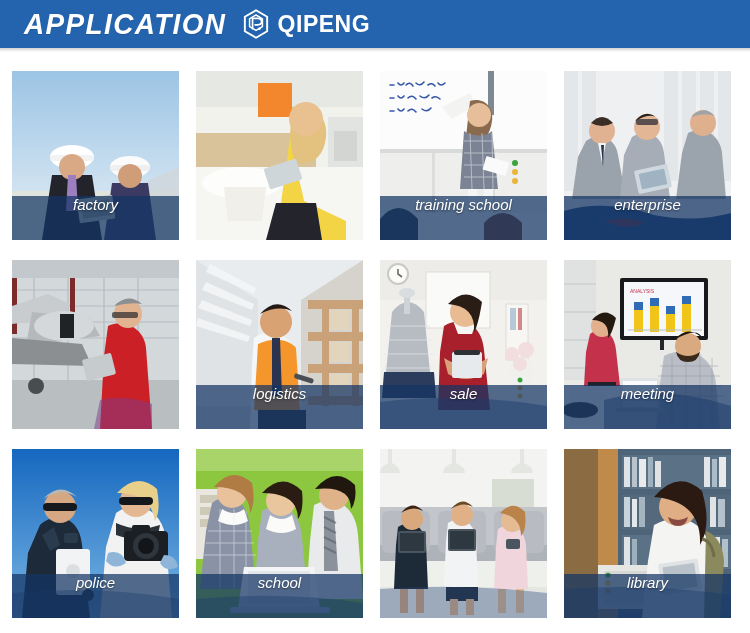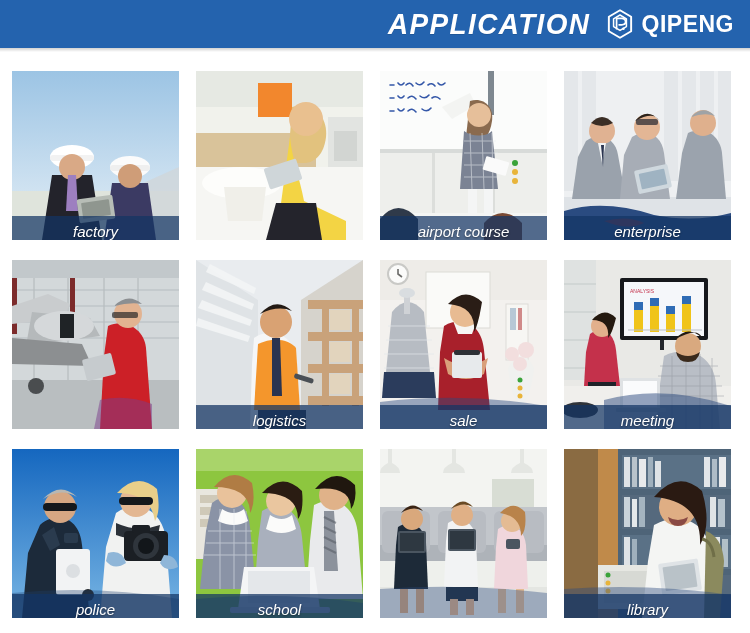--- a/index.html
+++ b/index.html
@@ -15,21 +15,21 @@
   }
 
   
   .header {
     position: relative;
     width: 750px;
     height: 48px;
     background: #2463ae;
     display: flex;
     align-items: center;
-    justify-content: flex-end;
+    justify-content: flex-start;
     box-sizing: border-box;
     padding: 0 16px 0 24px;
   }
   .header::after {
     content: "";
     position: absolute;
     left: 0; right: 0; bottom: -4px;
     height: 4px;
     background: linear-gradient(to bottom, rgba(0,0,0,0.18), rgba(0,0,0,0));
   }
@@ -88,24 +88,24 @@
     inset: 0;
     width: 100%;
     height: 100%;
     display: block;
   }
   .card-label-bar {
     position: absolute;
     left: 0;
     right: 0;
     bottom: 0;
-    height: 24px;
+    height: 44px;
     background: rgba(20, 52, 100, 0.72);
     display: flex;
-    align-items: flex-end;
+    align-items: flex-start;
     justify-content: center;
   }
   .card-label {
     color: #ffffff;
     font-size: 15px;
     font-style: italic;
     font-family: "Liberation Sans", sans-serif;
     white-space: nowrap;
     text-shadow: 0 1px 2px rgba(0,0,0,0.45);
   }
@@ -204,21 +204,21 @@
         <path d="M84 70 L116 70 M84 82 L118 82 M84 94 L118 94 M84 106 L118 106"></path>
         <path d="M90 62 L92 118 M102 62 L104 118 M112 62 L113 118"></path>
       </g>
       <rect x="88" y="118" width="9" height="28" fill="#f4f5f5"></rect>
       <rect x="104" y="118" width="9" height="28" fill="#f4f5f5"></rect>
       <rect x="104" y="88" width="24" height="14" rx="1" fill="#fafafa" transform="rotate(16 116 95)"></rect>
       <path d="M0 148 q18 -22 38 0 v21 H0 Z" fill="#2f3a4a"></path>
       <path d="M104 152 q18 -20 38 0 v17 h-38 Z" fill="#7a4a34"></path>
     </svg>
     <div class="card-label-bar">
-      <span class="card-label">airport course</span>
+      <span class="card-label">training school</span>
     </div>
   </div>
 
   <div class="card">
     <svg class="card-photo" viewBox="0 0 167 169" preserveAspectRatio="xMidYMid slice">
       <rect width="167" height="169" fill="#eef0f2"></rect>
       <g fill="#e4e7ea">
         <rect x="0" y="0" width="14" height="120"></rect>
           <rect x="18" y="0" width="14" height="120"></rect>
         <rect x="100" y="0" width="14" height="110"></rect>

